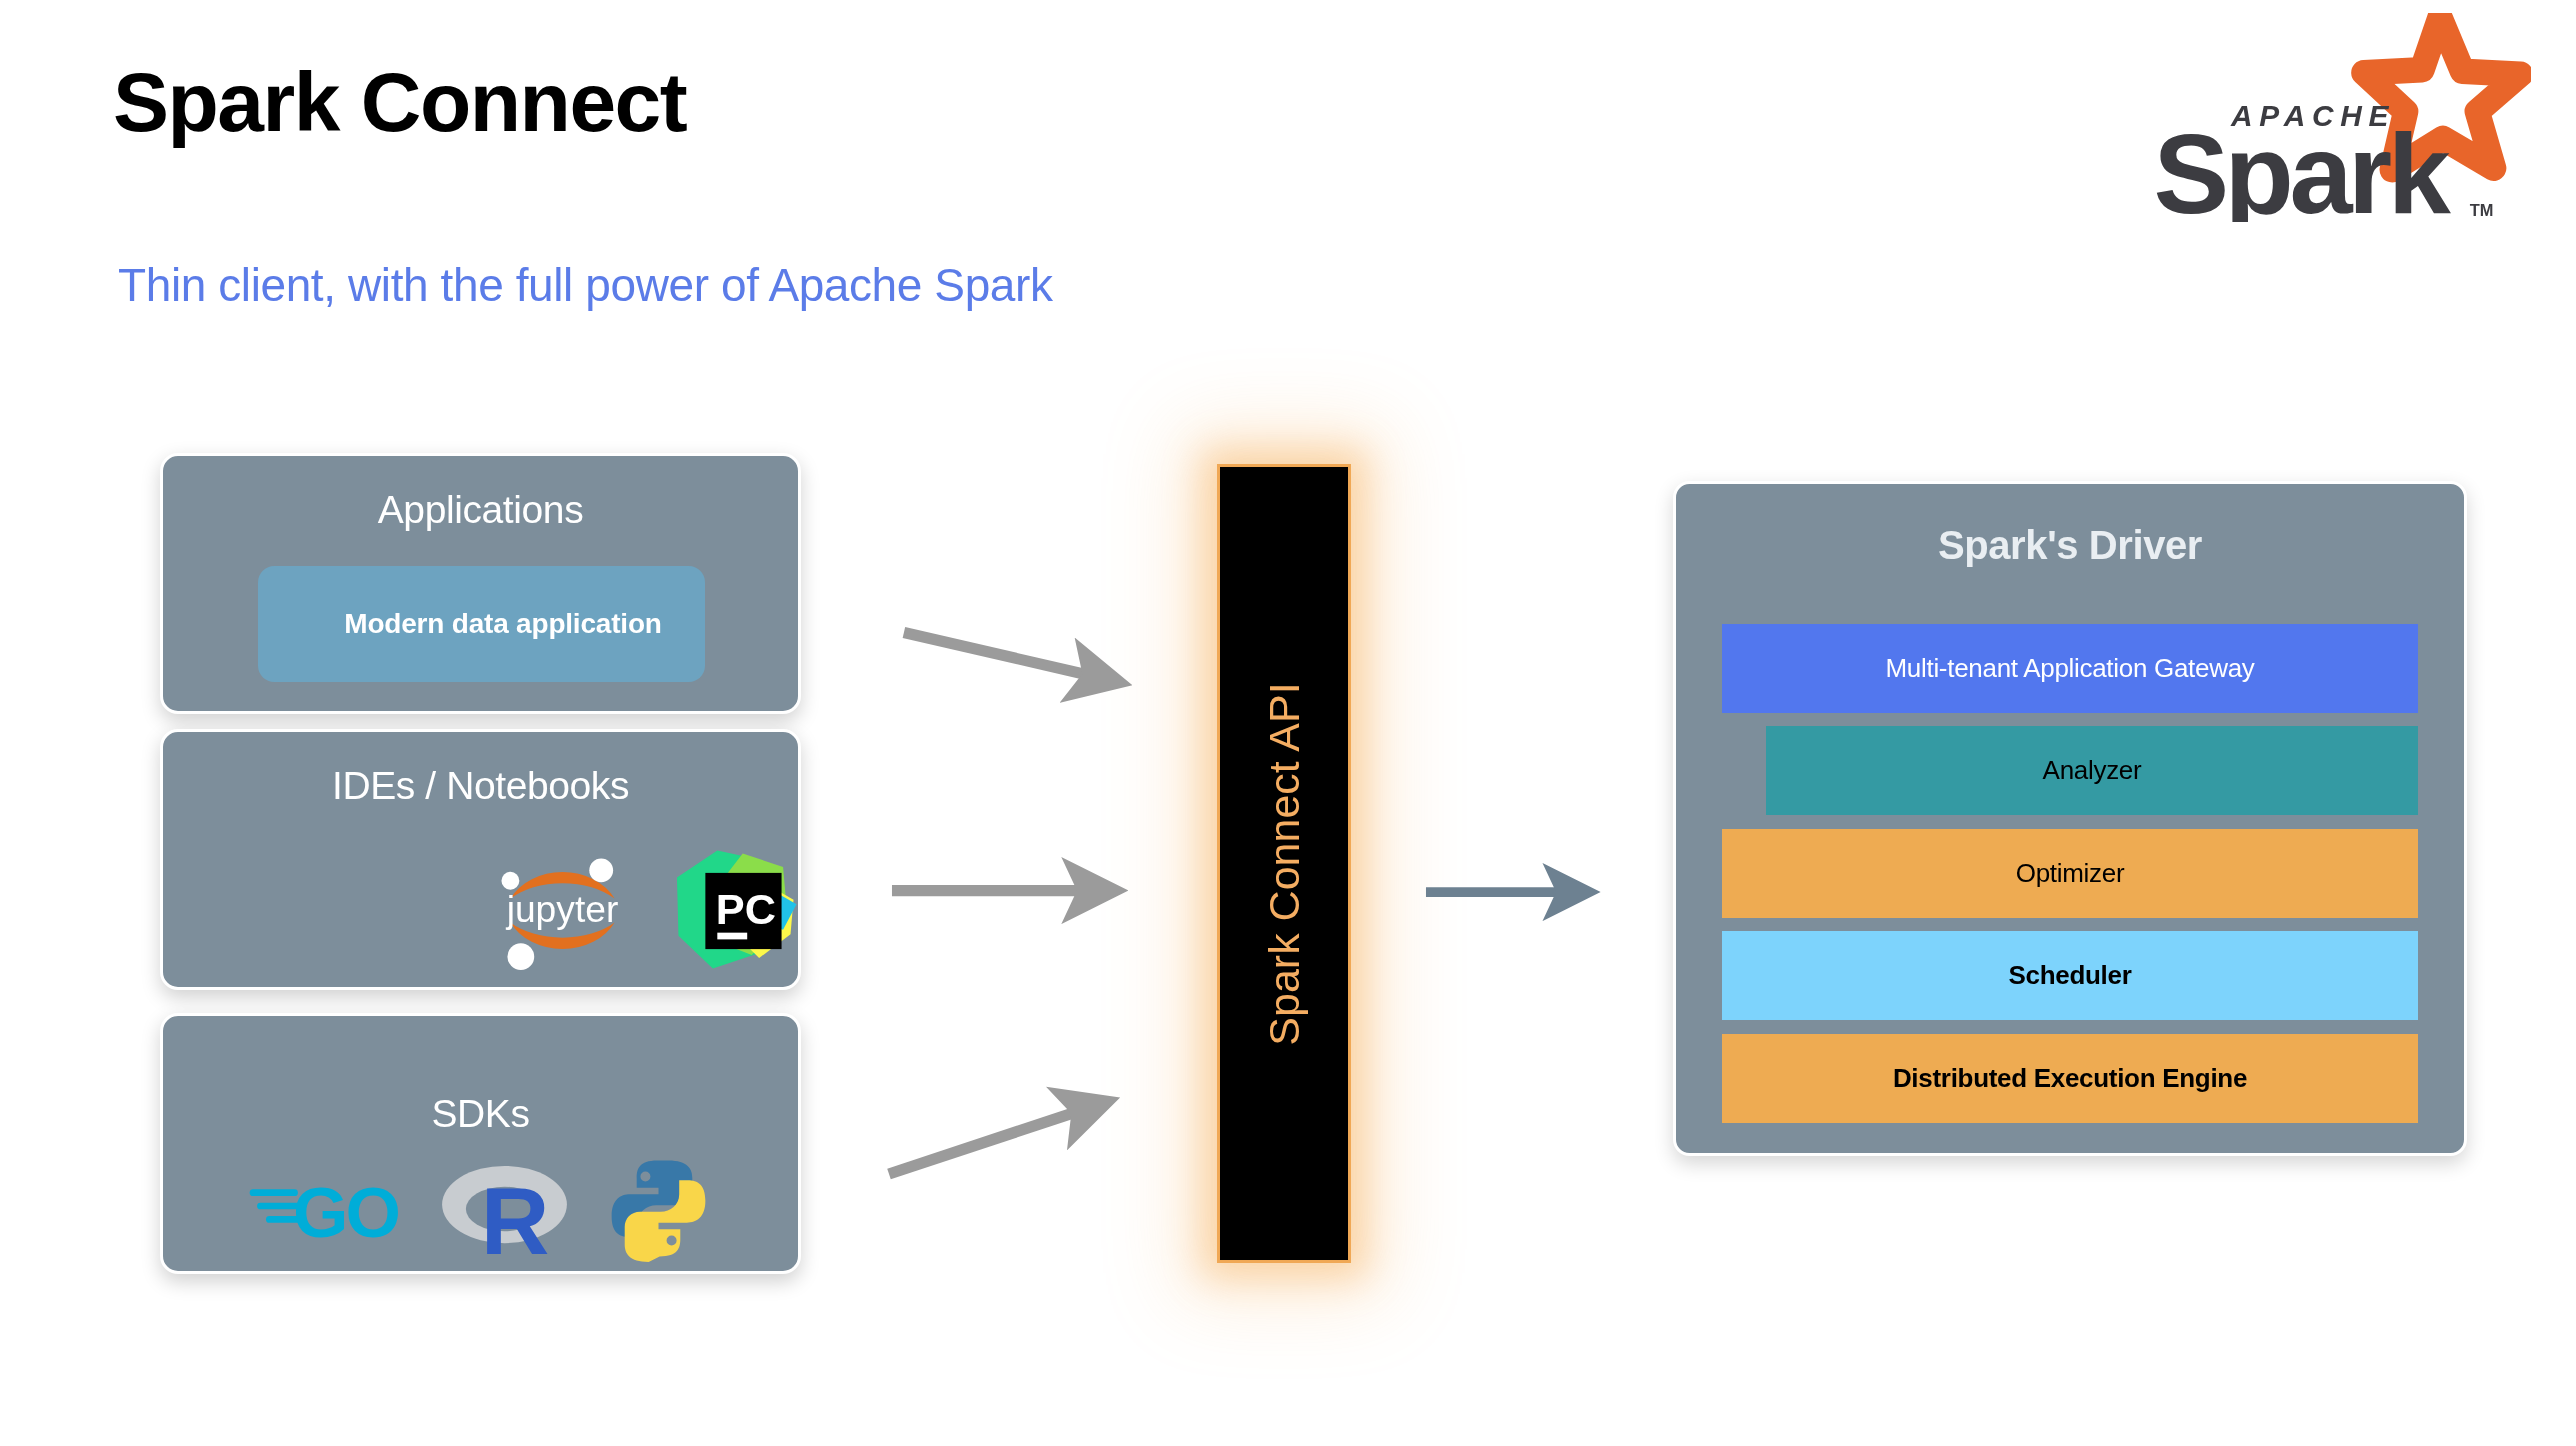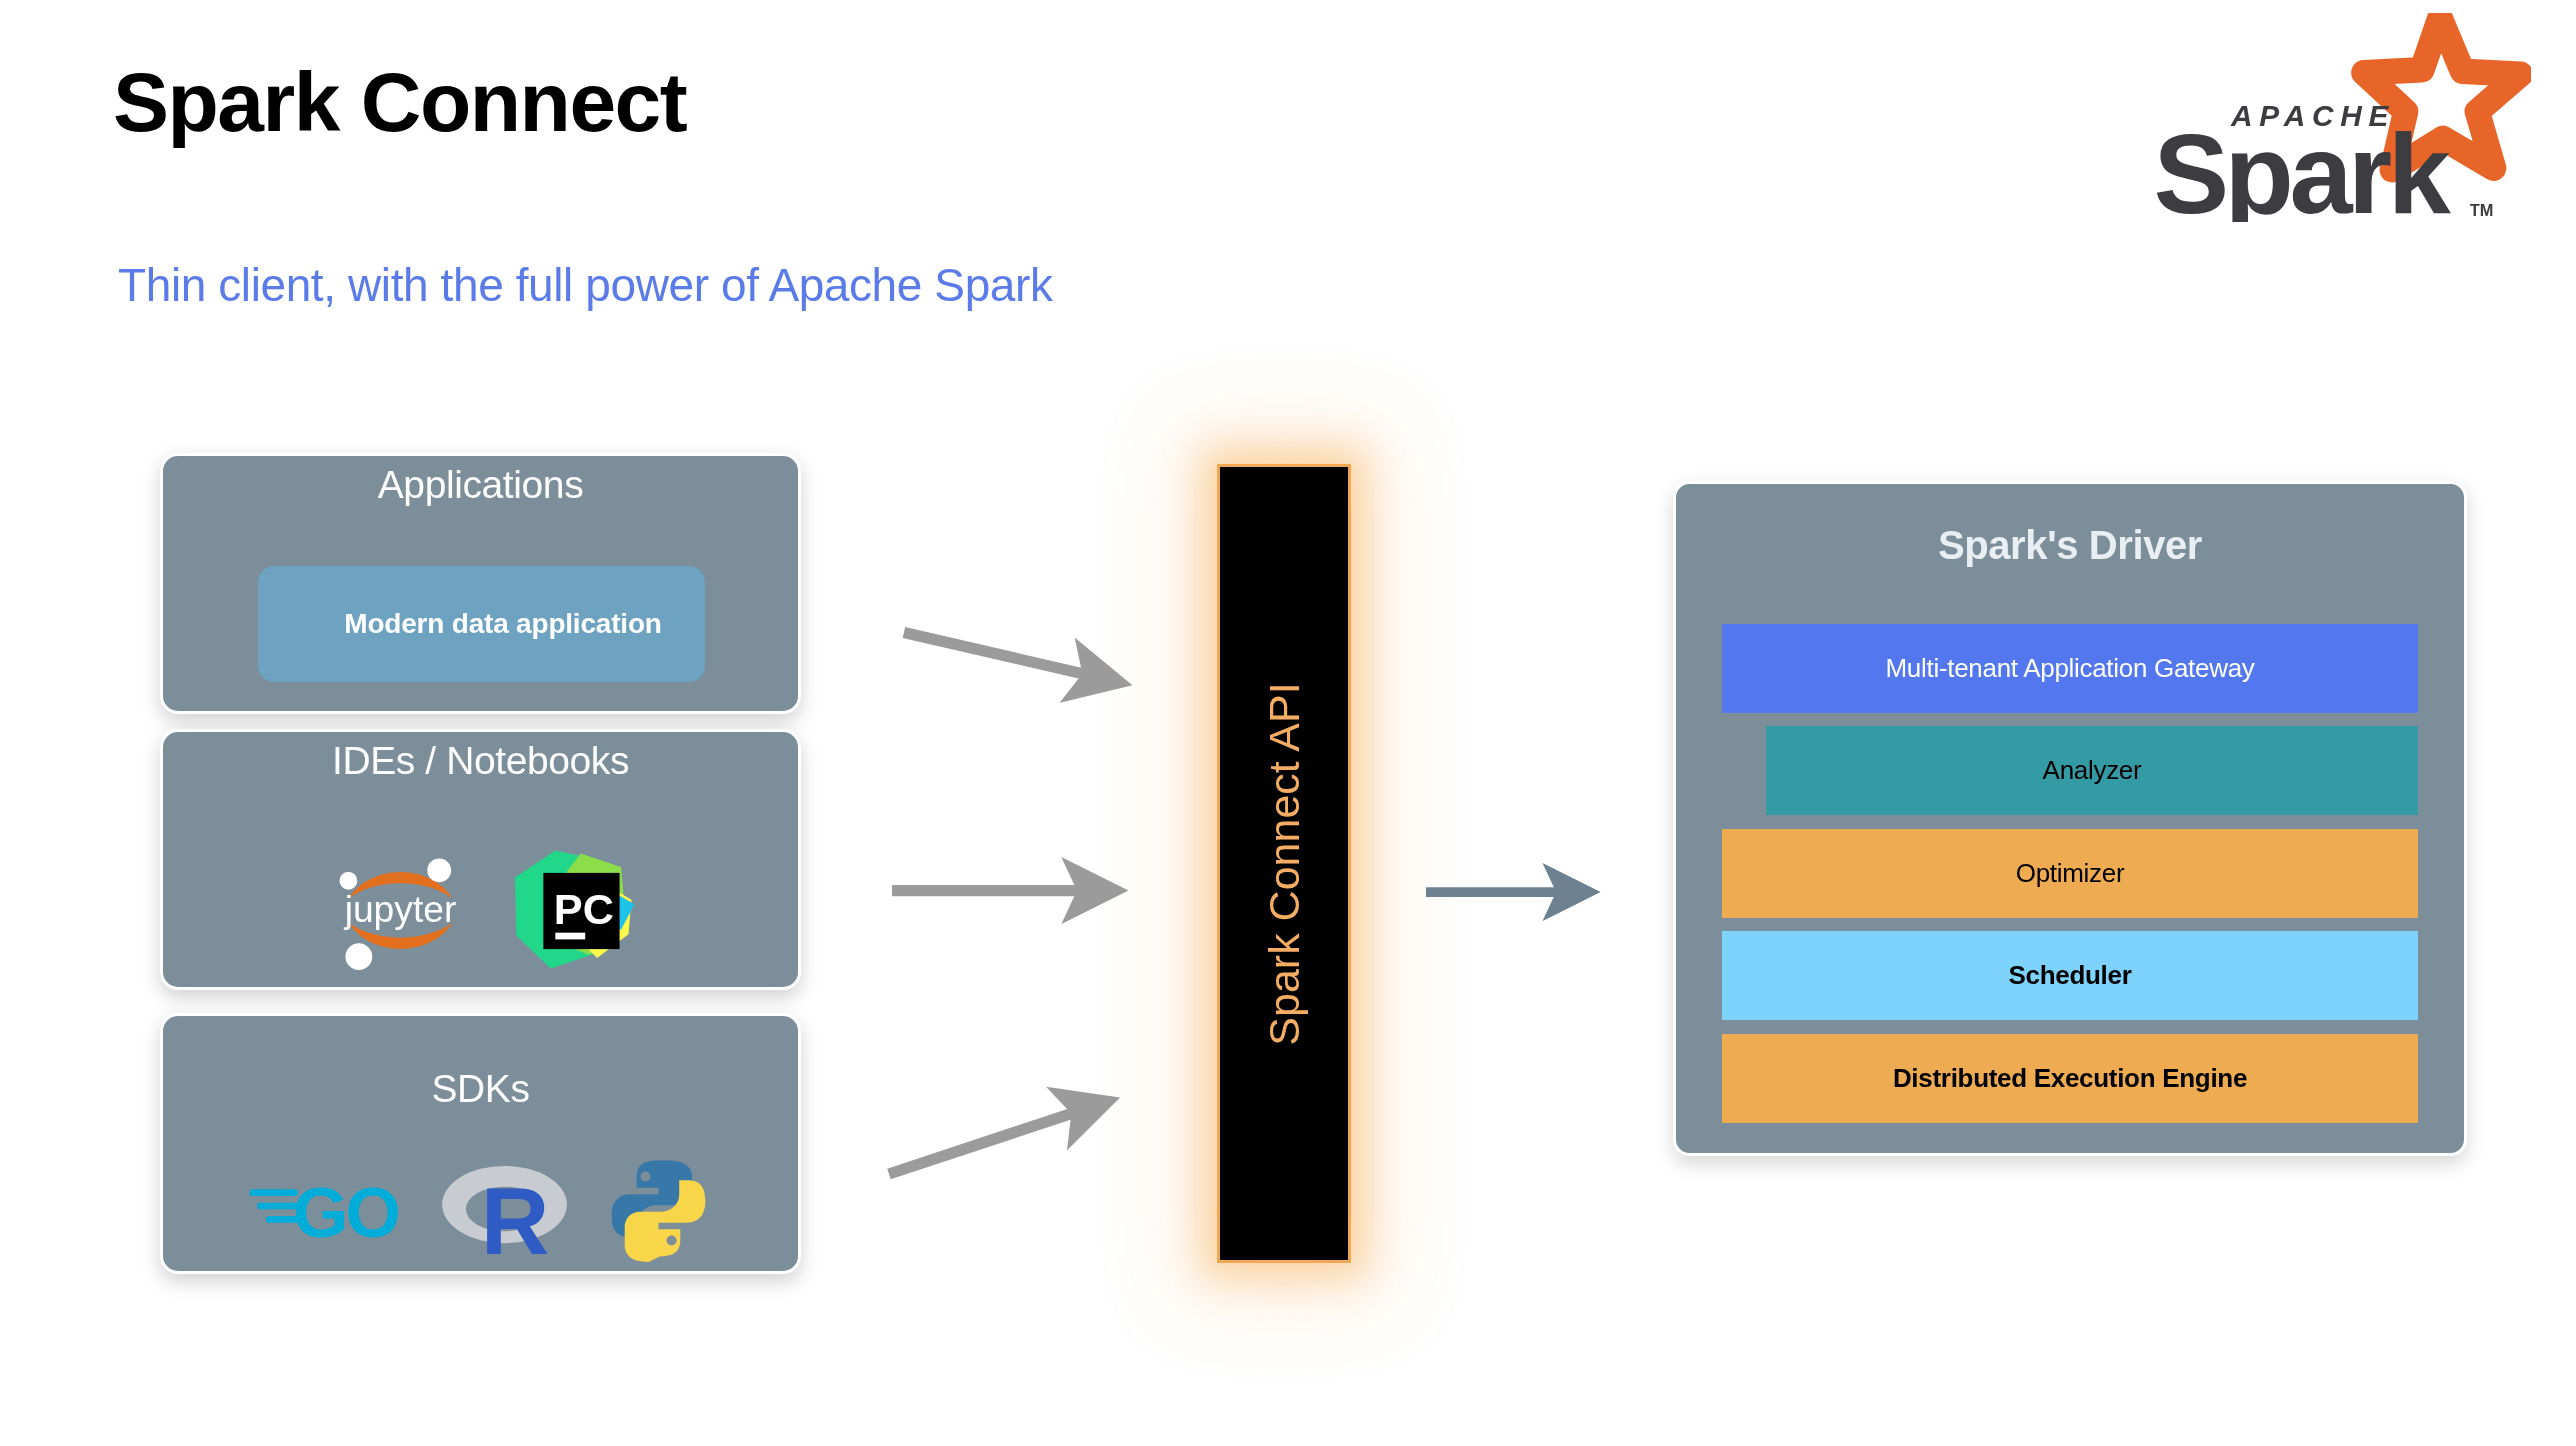--- a/index.html
+++ b/index.html
@@ -64,21 +64,21 @@
   }
   #client-box-applications { top: 453px;  height: 261px; }
   #client-box-ides        { top: 729px;  height: 261px; }
   #client-box-languages   { top: 1013px; height: 261px; }
 
   .client-box-title {
     text-align: center;
     font-size: 39px;
     font-weight: 400;
     letter-spacing: -0.4px;
-    padding-top: 7px;
+    padding-top: 32px;
     line-height: 1.12;
     color: #ffffff;
   }
 
   .chip {
     position: absolute;
     left: 95px;
     top: 110px;
     width: 447px;
     height: 116px;
@@ -94,21 +94,21 @@
     padding-left: 43px;
   }
 
   .logo-row {
     position: absolute;
     left: 0; right: 0;
     display: flex;
     align-items: center;
     justify-content: center;
   }
-  #ides-logo-row { top: 113px; gap: 34px; }
+  #ides-logo-row { top: 113px; gap: 34px; justify-content: flex-end; }
   #languages-logo-row { top: 138px; gap: 34px; }
 
   
   #api-bar {
     position: absolute;
     left: 1217px;
     top: 464px;
     width: 134px;
     height: 799px;
     background: #000000;

